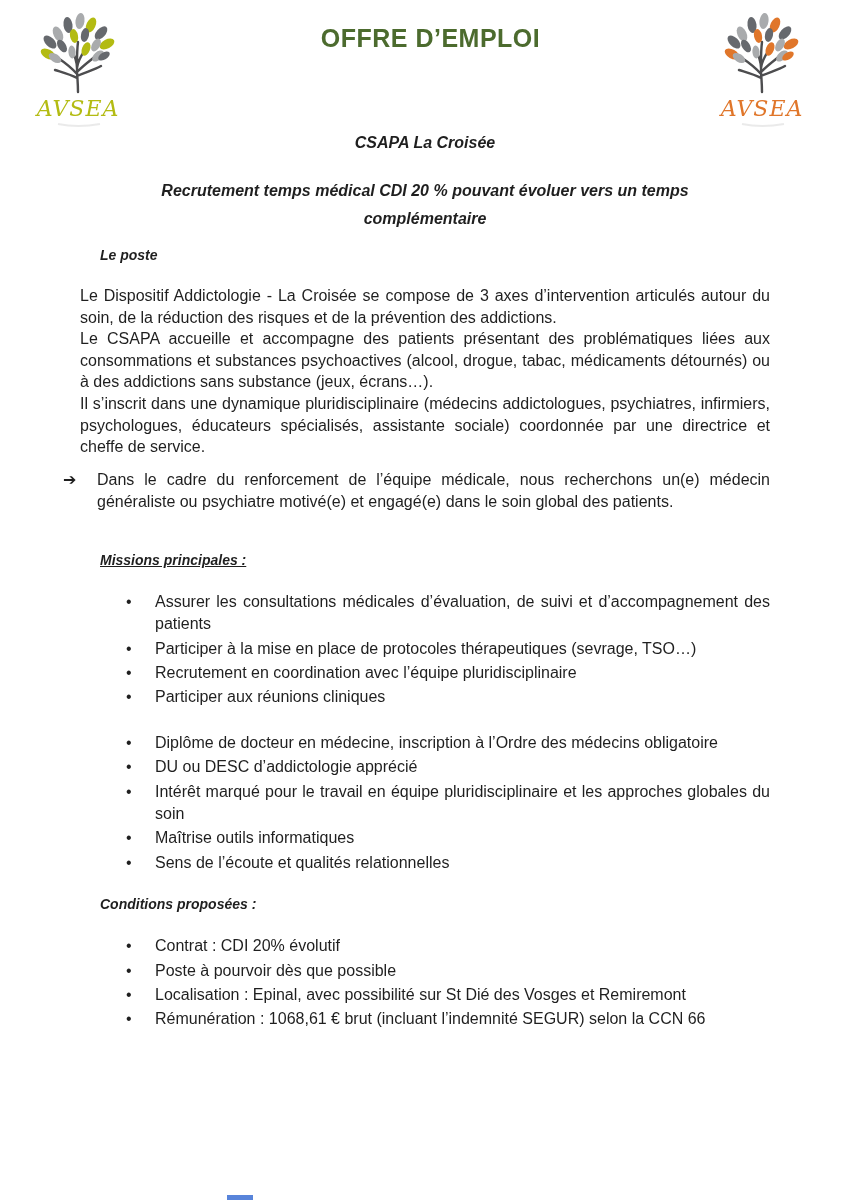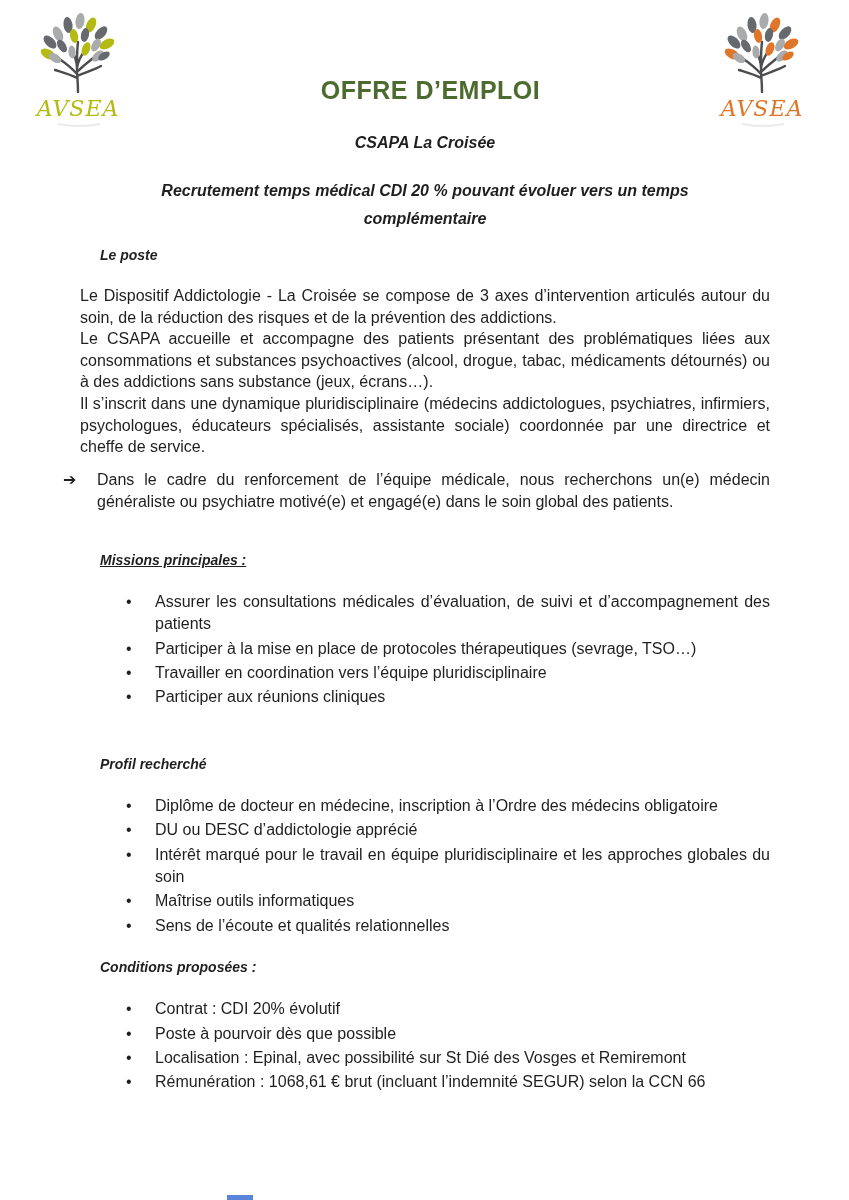--- a/index.html
+++ b/index.html
@@ -21,21 +21,21 @@
     background:#ffffff;
     overflow:hidden;
     font-family:"Liberation Sans","DejaVu Sans",sans-serif;
     color:var(--text);
     font-size:16px;
   }
   .content{padding:0 79px 0 80px;}
   
   .header{position:relative;height:82px;}
   .doc-title{
-    padding-top:76px;
+    padding-top:24px;
     text-align:center;
     font-size:25px;
     font-weight:bold;
     letter-spacing:.5px;
     color:var(--title-green);
     margin-left:12px;
   }
   .logo{position:absolute;top:12px;width:100px;height:124px;}
   .logo-left{left:28px;}
   .logo-right{left:712px;}
@@ -200,25 +200,24 @@
     <div class="arrow-row">
       <span class="arrow-glyph">➔</span>
       <p class="arrow-text">Dans le cadre du renforcement de l’équipe médicale, nous recherchons un(e) médecin généraliste ou psychiatre motivé(e) et engagé(e) dans le soin global des patients.</p>
     </div>
 
     <div class="section-heading h-missions">Missions principales :</div>
 
     <ul class="bullets">
       <li>Assurer les consultations médicales d’évaluation, de suivi et d’accompagnement des patients</li>
       <li>Participer à la mise en place de protocoles thérapeutiques (sevrage, TSO…)</li>
-      <li>Travailler en coordination vers l’équipe pluridisciplinaire</li>
+      <li>Recrutement en coordination avec l’équipe pluridisciplinaire</li>
       <li>Participer aux réunions cliniques</li>
     </ul>
 
-    <div class="section-heading h-profil">Profil recherché</div>
 
     <ul class="bullets">
       <li>Diplôme de docteur en médecine, inscription à l’Ordre des médecins obligatoire</li>
       <li>DU ou DESC d’addictologie apprécié</li>
       <li>Intérêt marqué pour le travail en équipe pluridisciplinaire et les approches globales du soin</li>
       <li>Maîtrise outils informatiques</li>
       <li>Sens de l’écoute et qualités relationnelles</li>
     </ul>
 
     <div class="section-heading h-conditions">Conditions proposées :</div>

